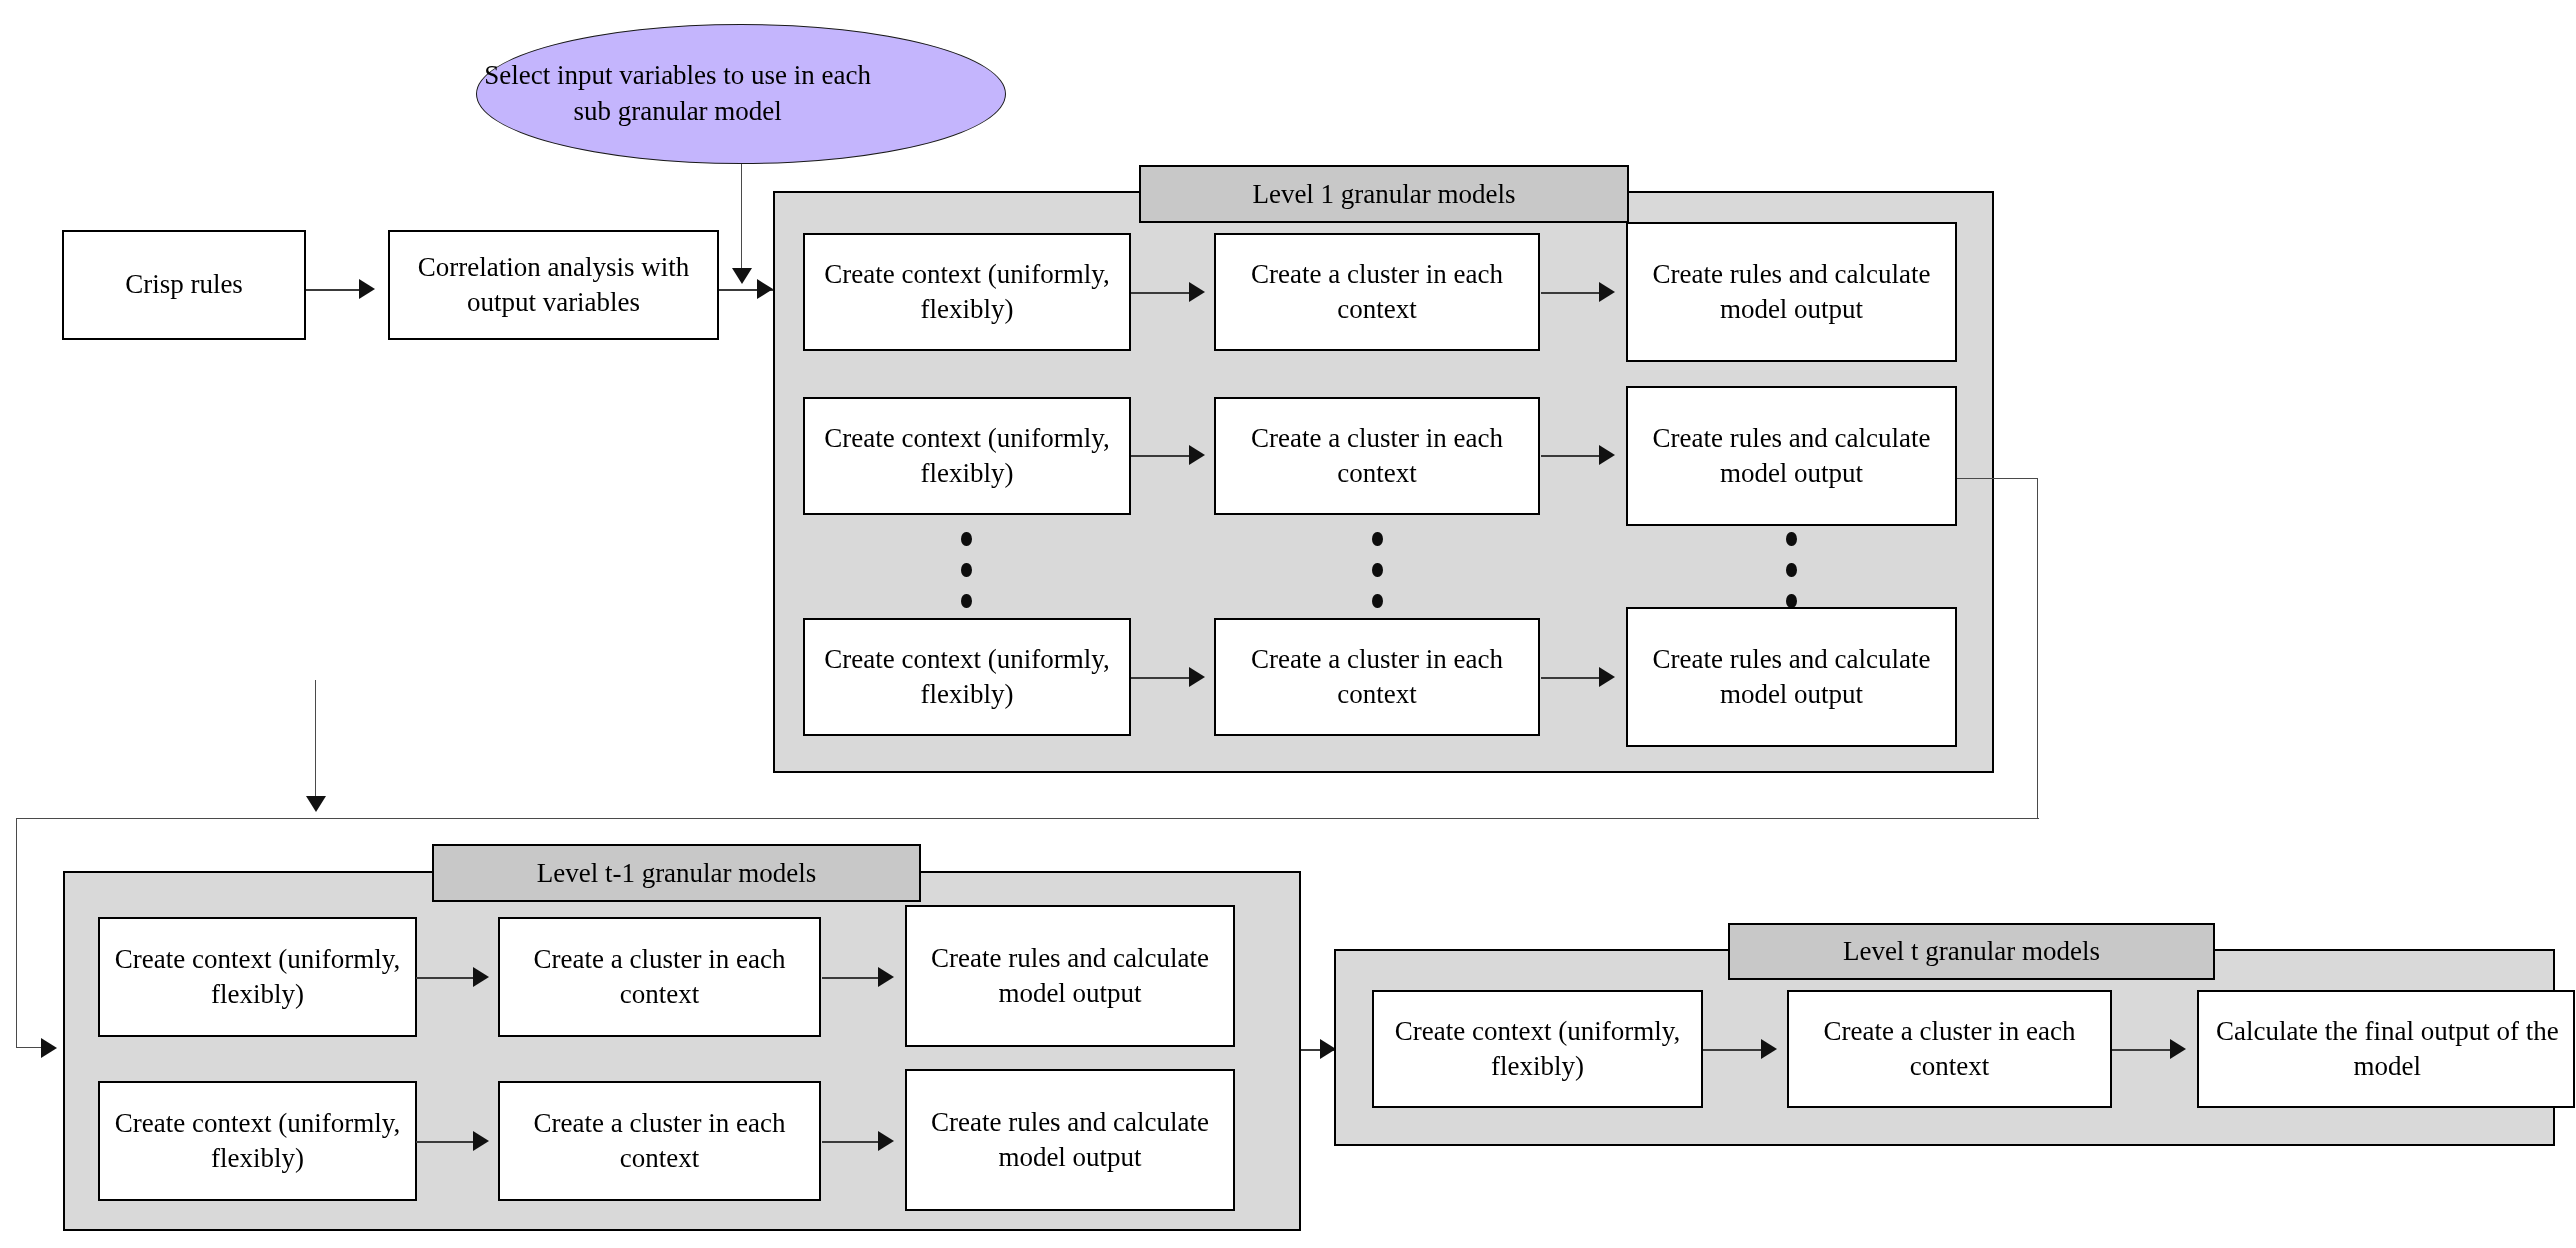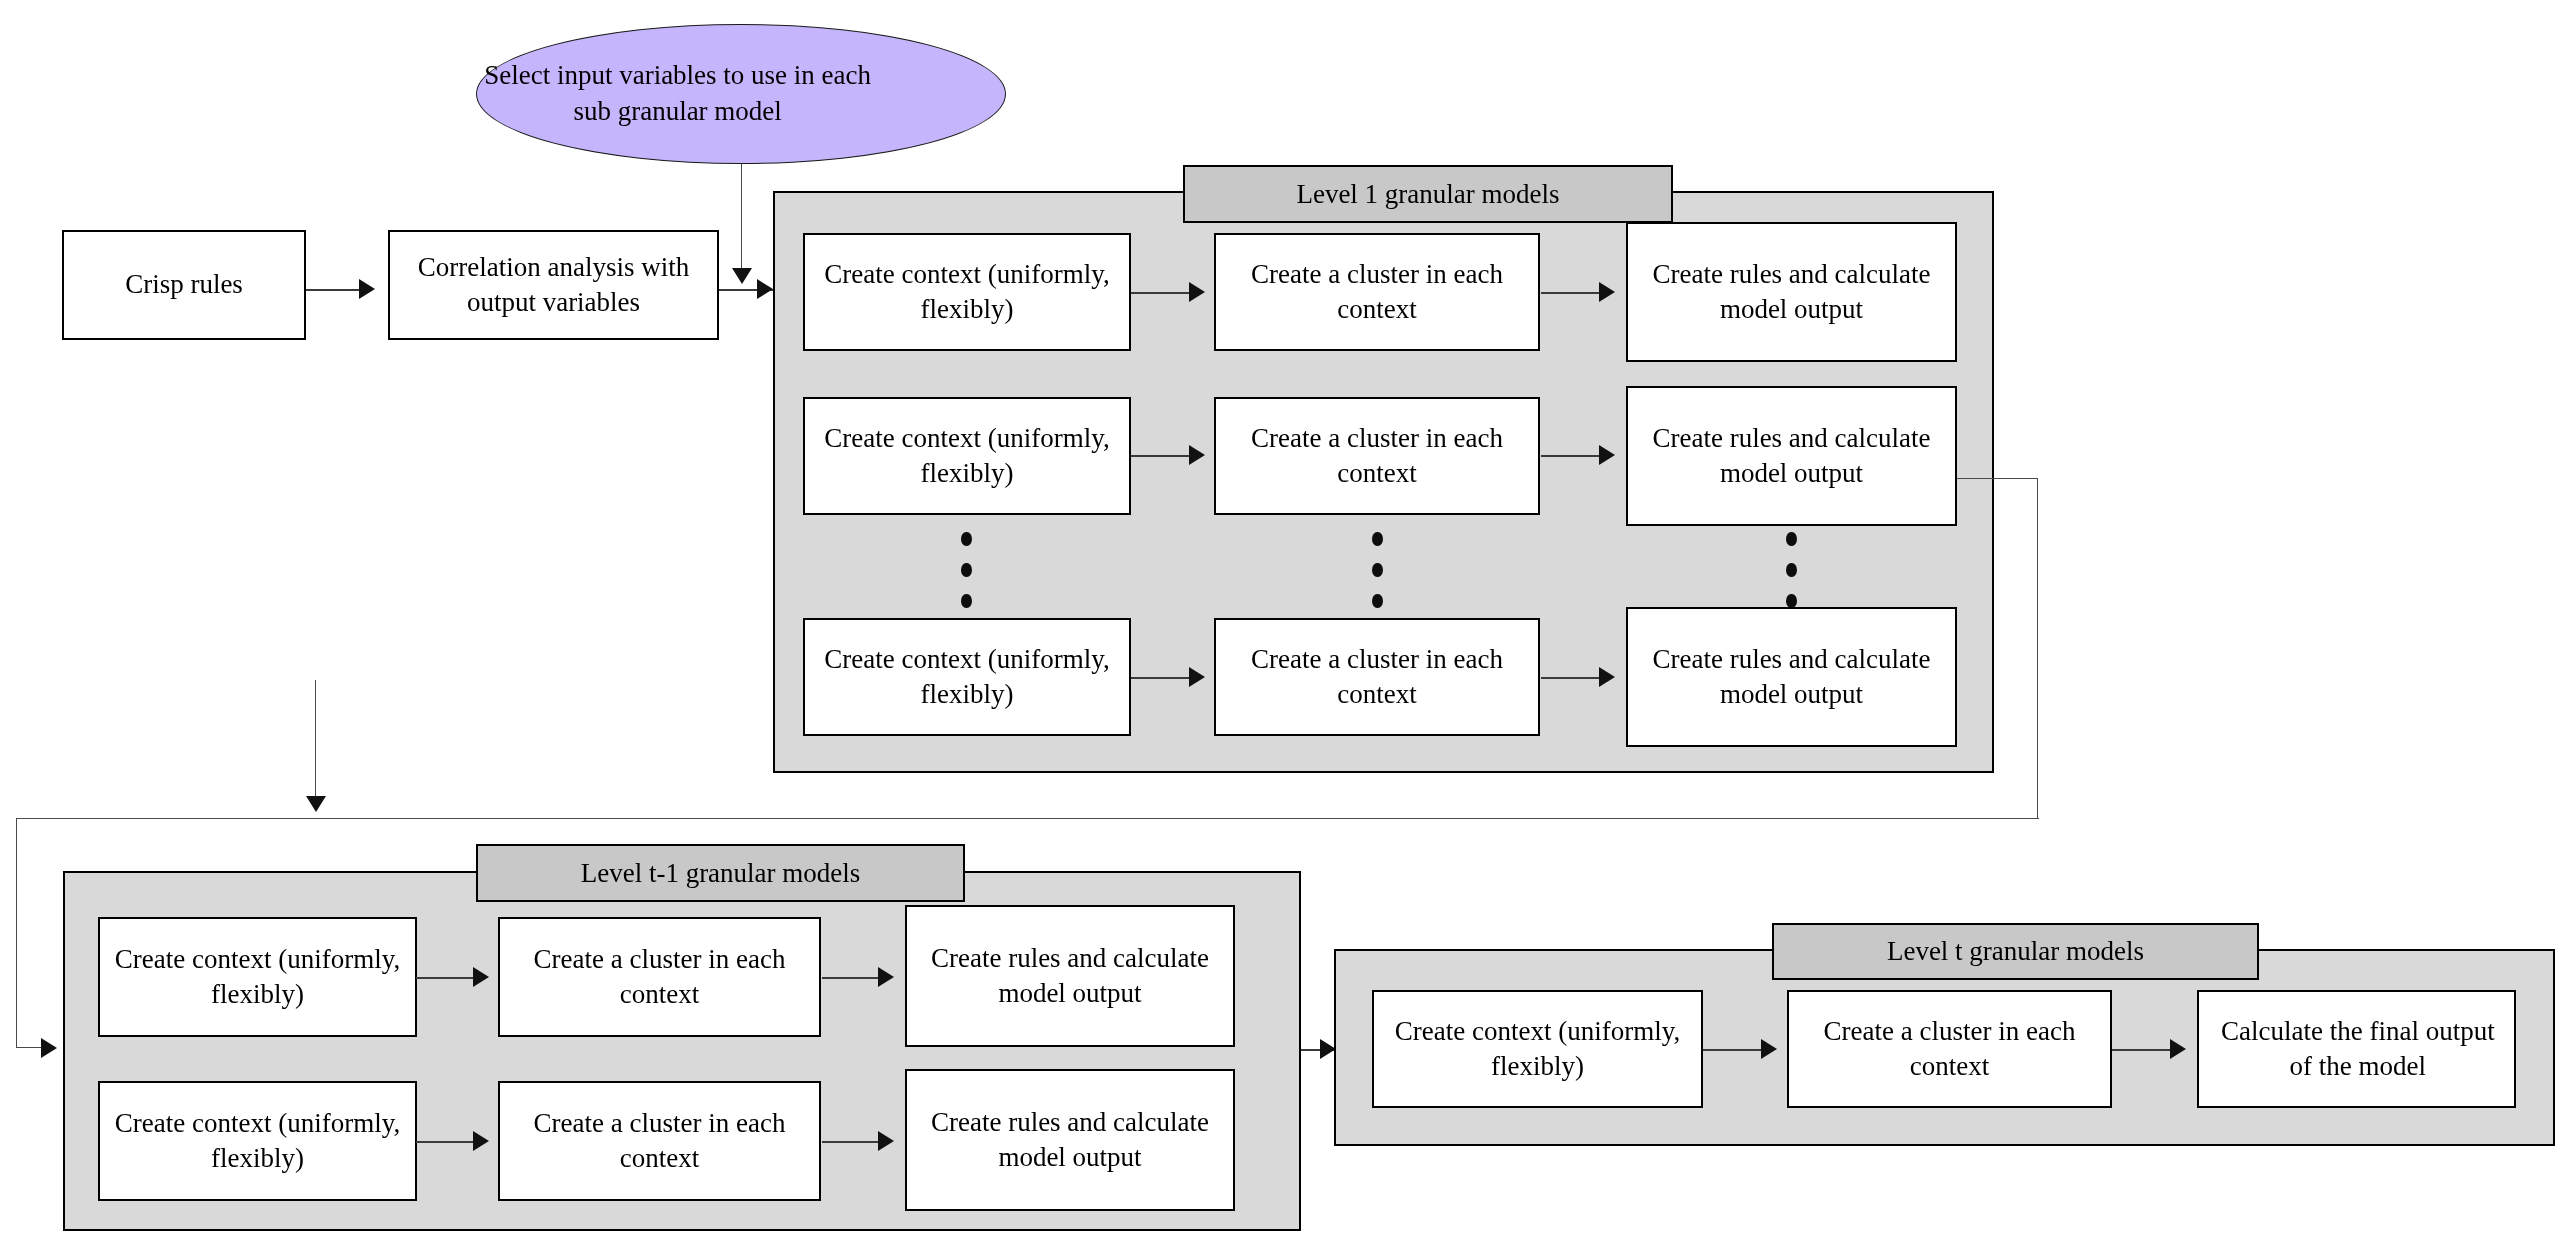--- a/index.html
+++ b/index.html
@@ -40,21 +40,20 @@
     box-sizing:border-box;
     background:#c8c8c8;
     border:2.4px solid #000000;
     display:flex;
     align-items:center;
     justify-content:center;
     text-align:center;
     font-size:27px;
     white-space:nowrap;
     z-index:5;
-    margin-left:44px;
   }
   .ellipse{
     position:absolute;
     box-sizing:border-box;
     background:#c4b5fd;
     border:1.6px solid #1a1a1a;
     border-radius:50%;
     display:flex;
     align-items:center;
     text-align:center;
@@ -192,16 +191,16 @@
 
   <div class="panel" style="left:1334px; top:949px; width:1221px; height:197px;"></div>
   <div class="panel-label" style="left:1728px; top:923px; width:487px; height:57px;">Level t granular models</div>
 
   <div class="node" style="left:1372px; top:990px; width:331px; height:118px;">Create context (uniformly, flexibly)</div>
   <div class="hline" style="left:1703px; top:1049px; width:63px;"></div>
   <div class="arrow-r" style="left:1761px; top:1039px;"></div>
   <div class="node" style="left:1787px; top:990px; width:325px; height:118px;">Create a cluster in each context</div>
   <div class="hline" style="left:2112px; top:1049px; width:63px;"></div>
   <div class="arrow-r" style="left:2170px; top:1039px;"></div>
-  <div class="node" style="left:2197px; top:990px; width:319px; height:118px;padding-left:9px;">Calculate the final output of the model</div>
+  <div class="node" style="left:2197px; top:990px; width:378px; height:118px;padding-left:9px;">Calculate the final output of the model</div>
 
 </div>
 
 
 </body></html>

